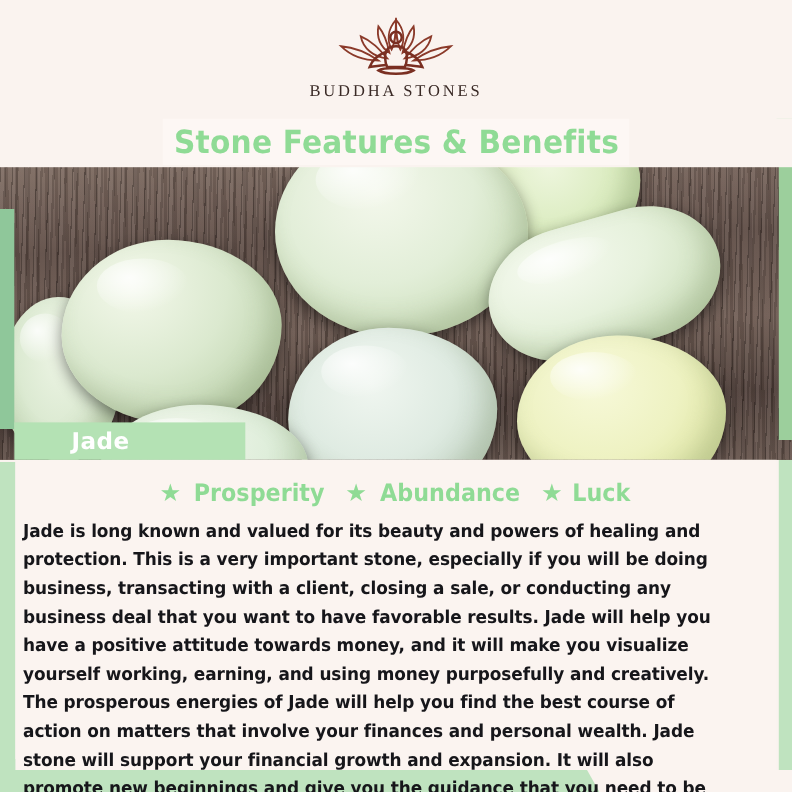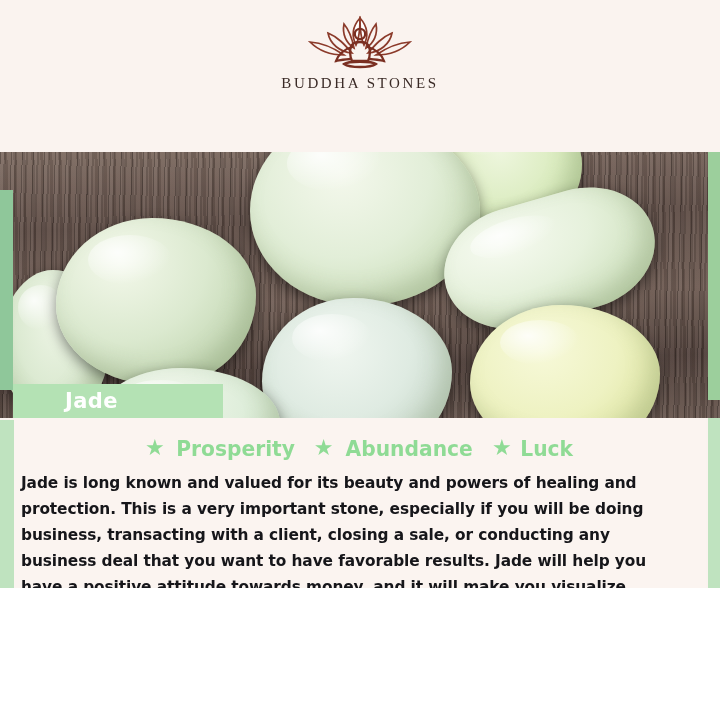--- a/index.html
+++ b/index.html
@@ -8,21 +8,21 @@
     padding: 0;
     background: #ffffff;
   }
   body {
     font-family: "Liberation Sans", sans-serif;
   }
 
   .card {
     position: relative;
     width: 720px;
-    height: 588px;
+    height: 720px;
     overflow: hidden;
     background: #faf3ef;
   }
 
   
   .deco-top-right {
     position: absolute;
     top: 0;
     left: 0;
     width: 720px;
@@ -314,20 +314,23 @@
           <path d="M52 33 C44 35 38 41 36 47 C42 46 47 45 51 45"></path>
           <path d="M68 33 C76 35 82 41 84 47 C78 46 73 45 69 45"></path>
           <path d="M44 50 C50 54 70 54 76 50 C72 47 48 47 44 50 Z"></path>
         </g>
       </svg>
       <div class="logo-text">BUDDHA STONES</div>
     </div>
   </div>
 
   <div class="title-band"></div>
+  <div class="title-plate">
+    <div class="title-text">Stone Features &amp; Benefits</div>
+  </div>
 
   <div class="photo">
     <div class="wood"></div>
     <div class="stone s8"></div>
     <div class="stone s3"></div>
     <div class="stone s2"></div>
     <div class="stone s4"></div>
     <div class="stone s1"></div>
     <div class="stone s6"></div>
     <div class="stone s5"></div>

